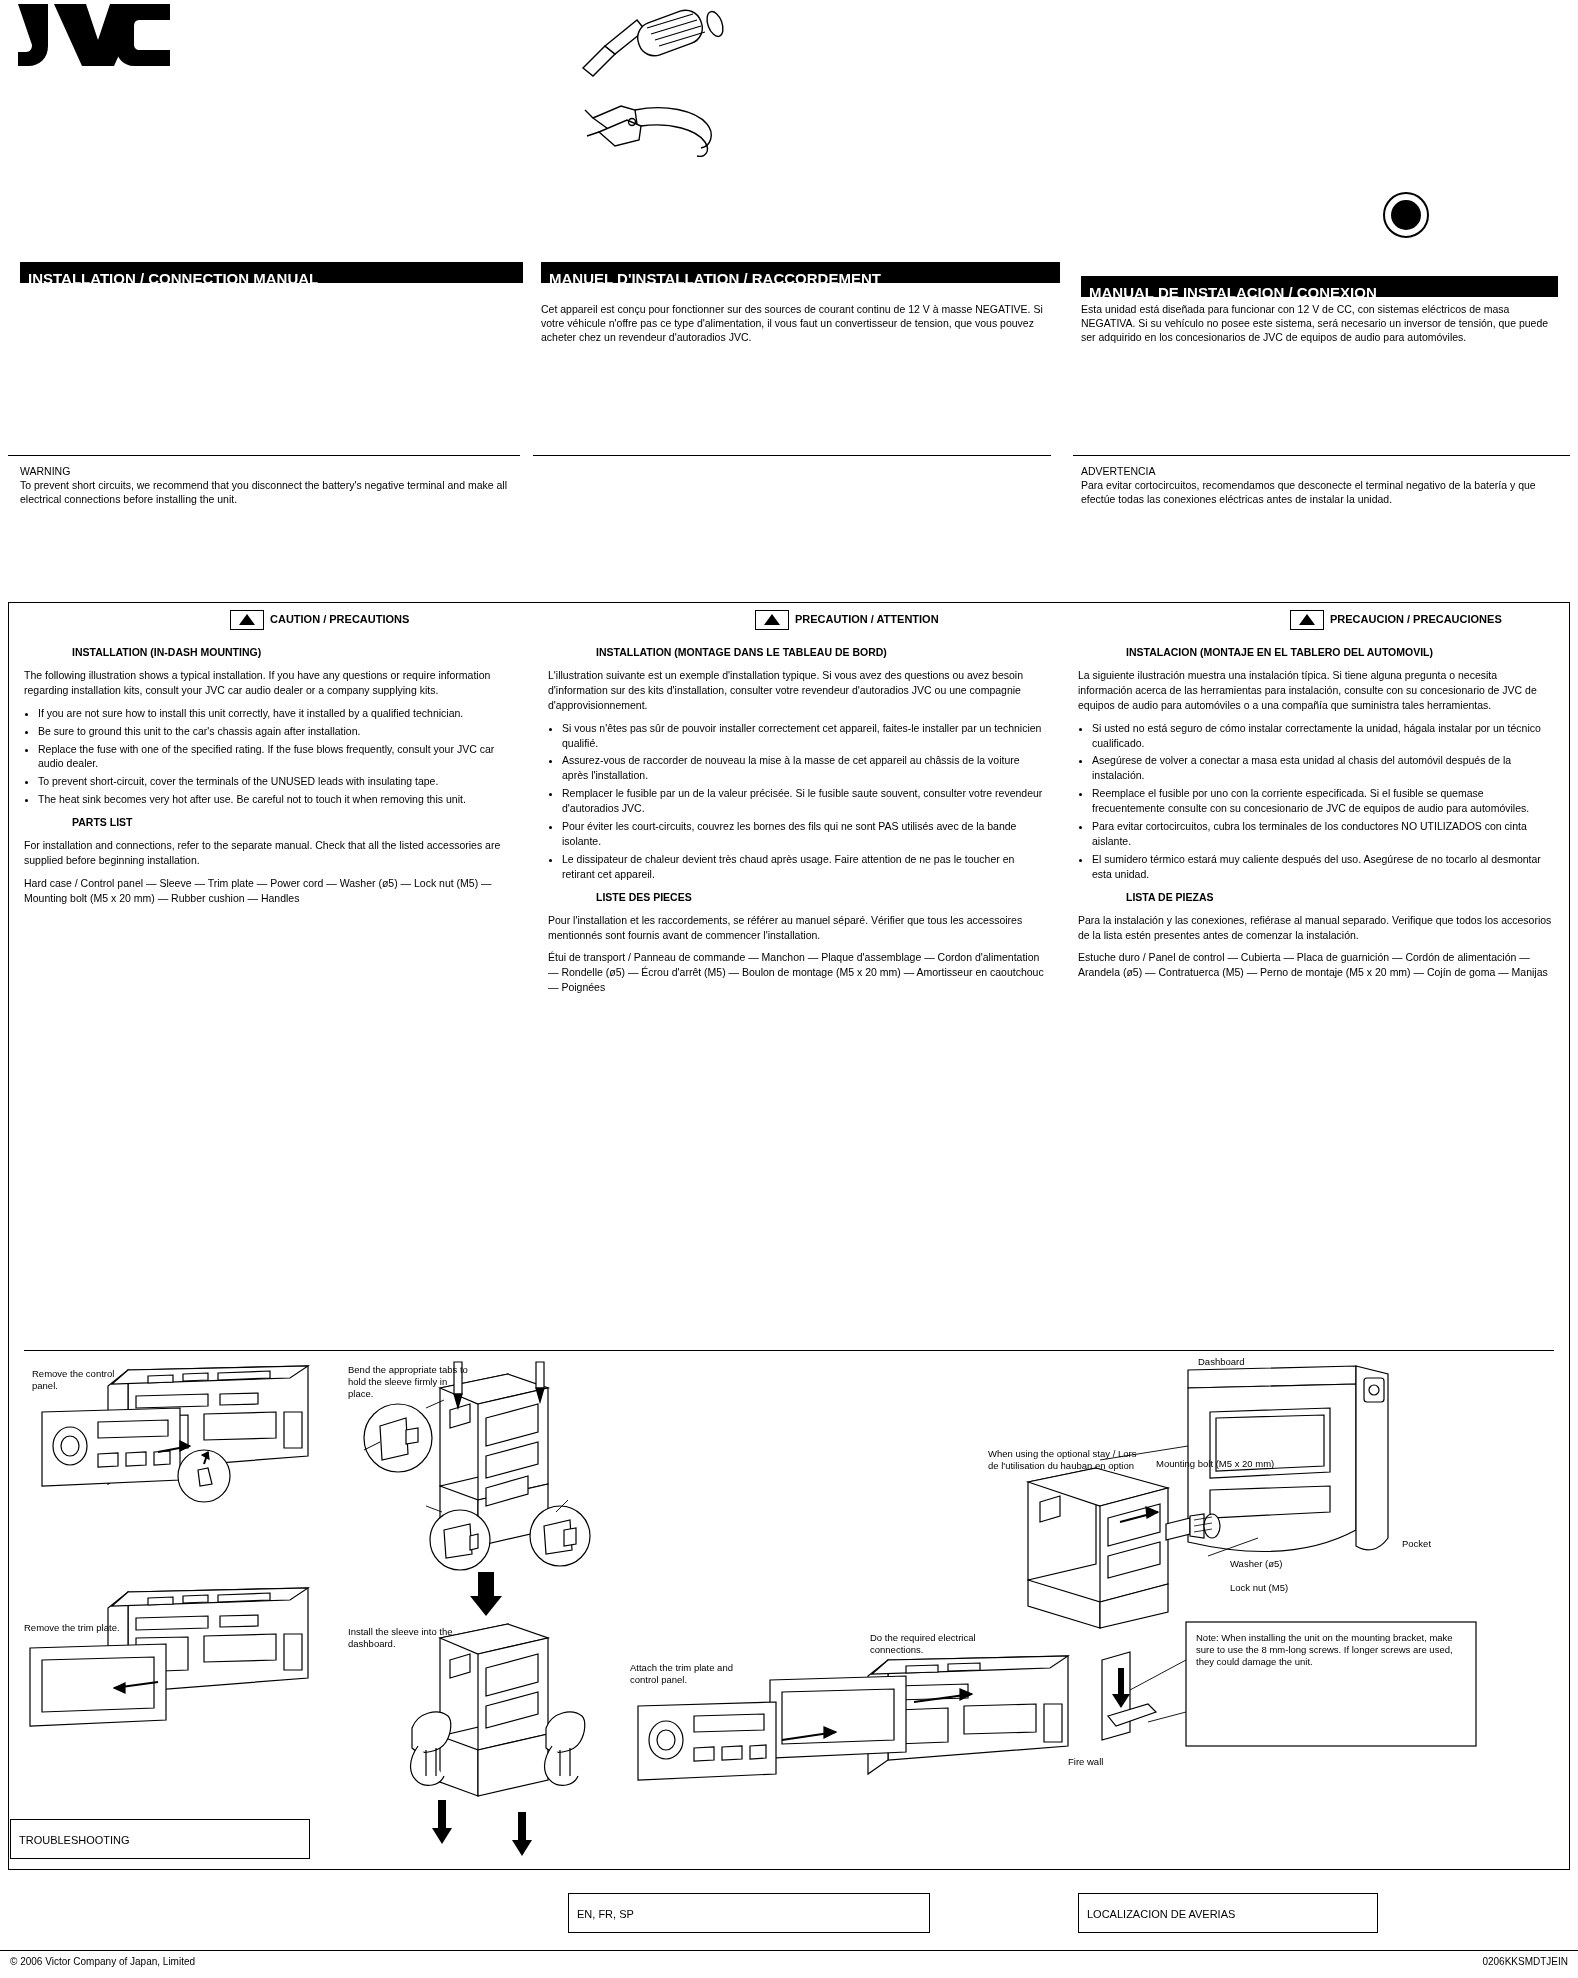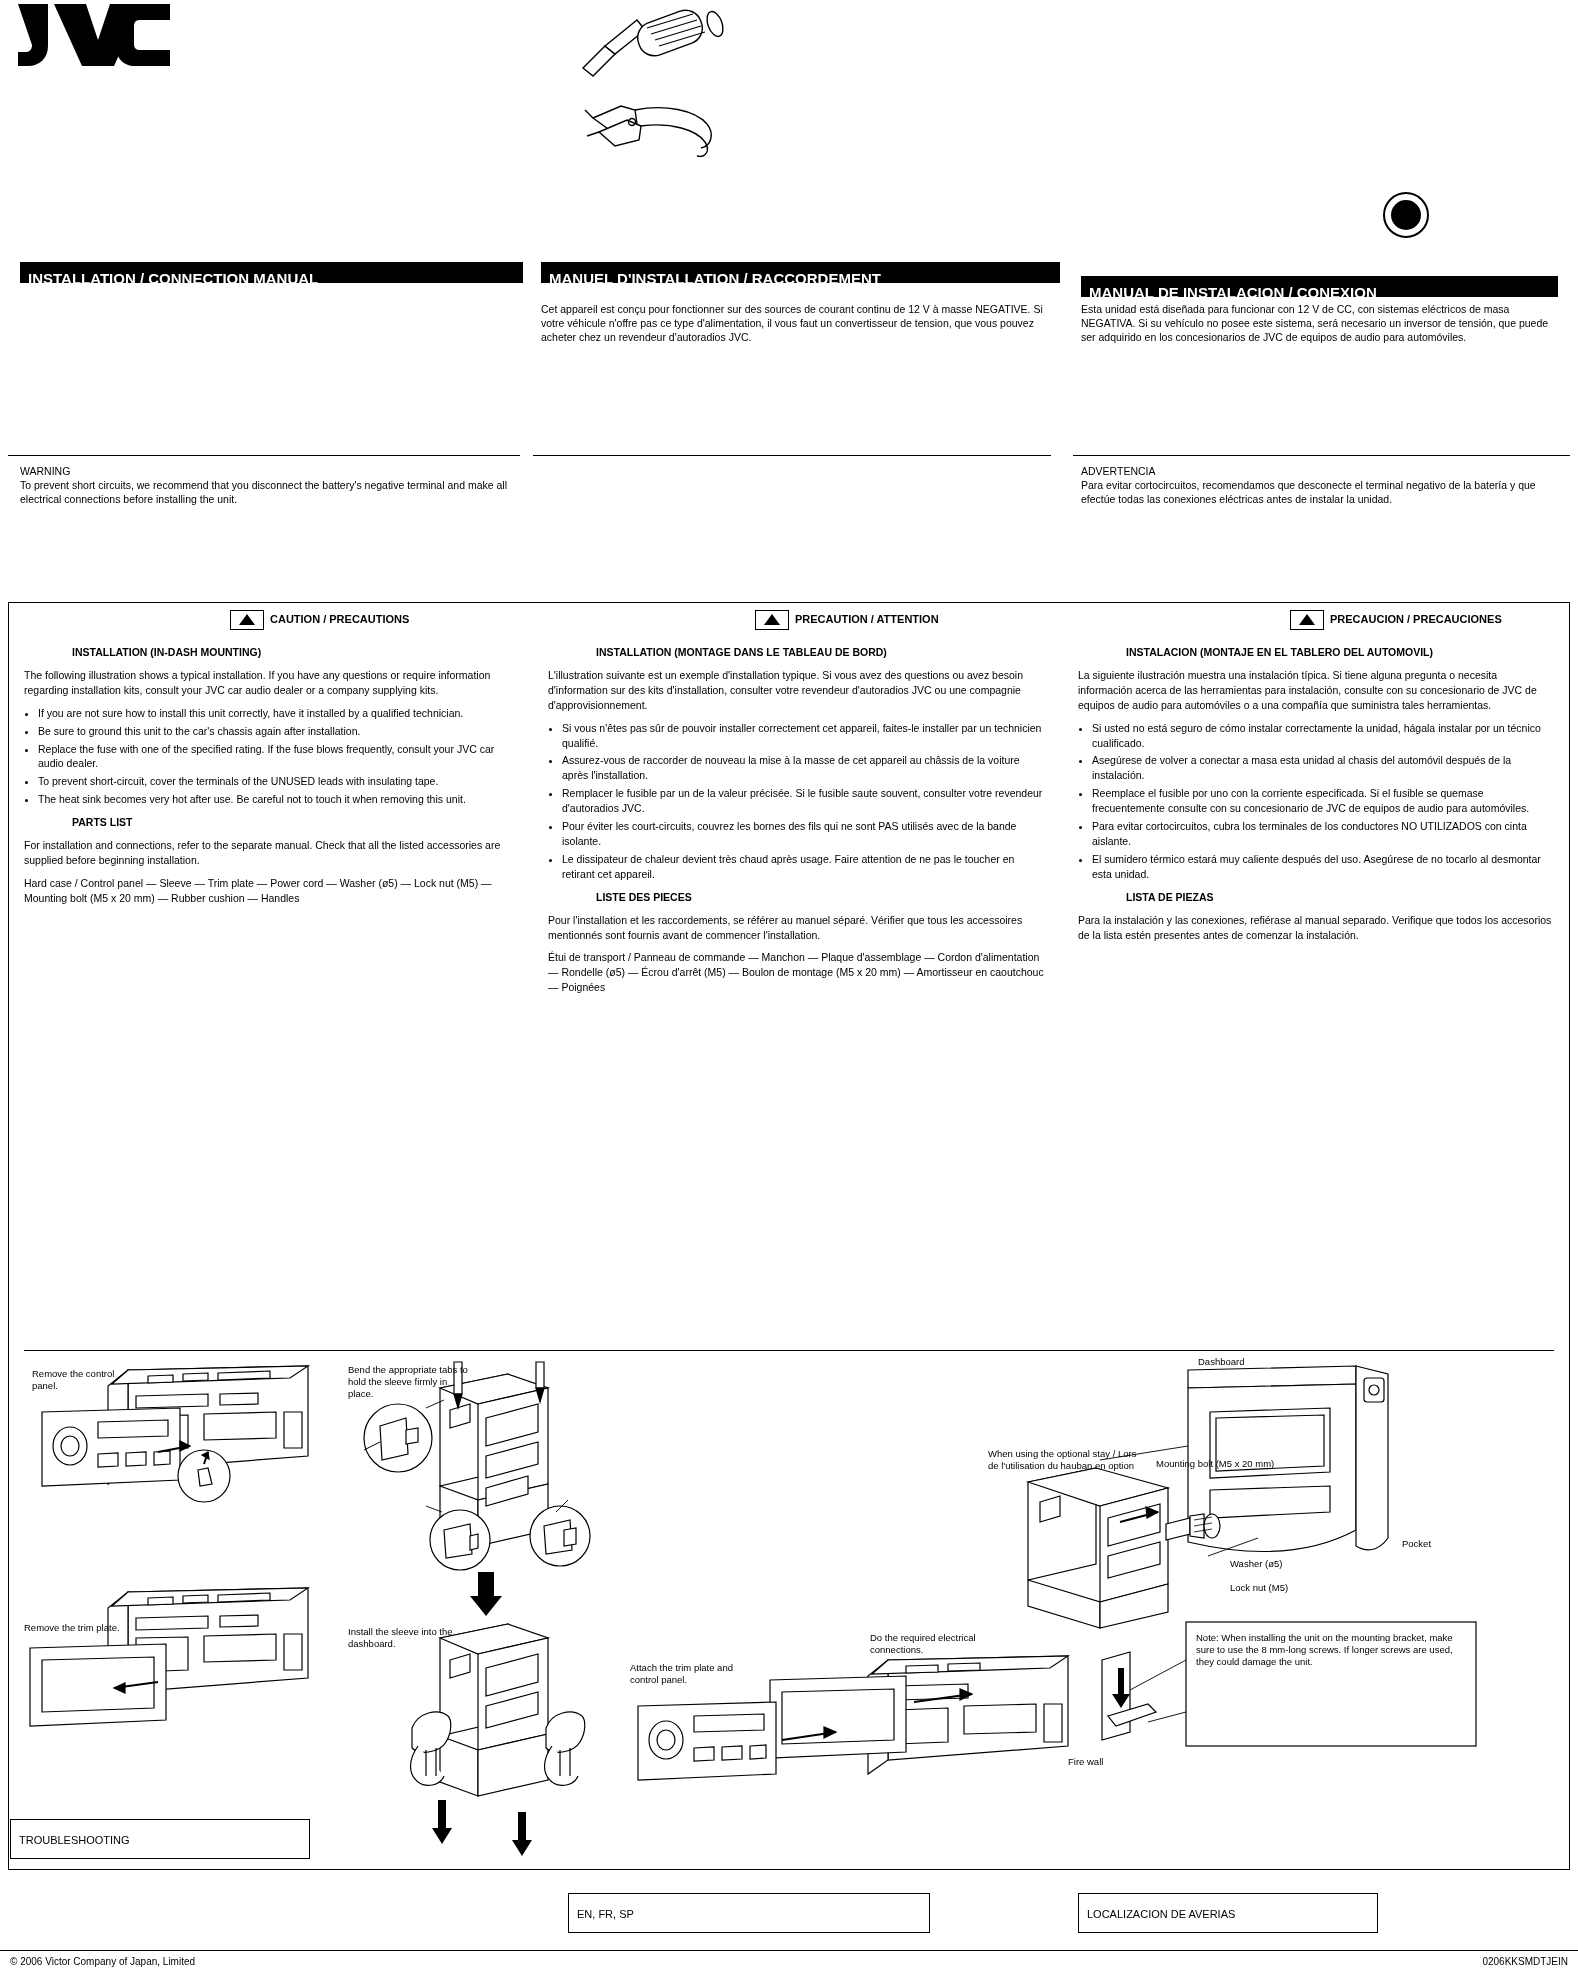--- a/index.html
+++ b/index.html
@@ -316,20 +316,21 @@
     <p>La siguiente ilustración muestra una instalación típica. Si tiene alguna pregunta o necesita información acerca de las herramientas para instalación, consulte con su concesionario de JVC de equipos de audio para automóviles o a una compañía que suministra tales herramientas.</p>
     <ul>
       <li>Si usted no está seguro de cómo instalar correctamente la unidad, hágala instalar por un técnico cualificado.</li>
       <li>Asegúrese de volver a conectar a masa esta unidad al chasis del automóvil después de la instalación.</li>
       <li>Reemplace el fusible por uno con la corriente especificada. Si el fusible se quemase frecuentemente consulte con su concesionario de JVC de equipos de audio para automóviles.</li>
       <li>Para evitar cortocircuitos, cubra los terminales de los conductores NO UTILIZADOS con cinta aislante.</li>
       <li>El sumidero térmico estará muy caliente después del uso. Asegúrese de no tocarlo al desmontar esta unidad.</li>
     </ul>
     <p class="hd">LISTA DE PIEZAS</p>
     <p>Para la instalación y las conexiones, refiérase al manual separado. Verifique que todos los accesorios de la lista estén presentes antes de comenzar la instalación.</p>
+    <p>Estuche duro / Panel de control — Cubierta — Placa de guarnición — Cordón de alimentación — Arandela (ø5) — Contratuerca (M5) — Perno de montaje (M5 x 20 mm) — Cojín de goma — Manijas</p>
   </div>
 
   <div class="innerrule"></div>
 
   <div class="figs">
     <svg width="1562" height="508" viewBox="0 0 1562 508" xmlns="http://www.w3.org/2000/svg" fill="#fff" stroke="#000" stroke-width="1.2">
 
       <g>
 
         <path d="M120 10 L300 6 L300 96 L120 110 Z"></path>

